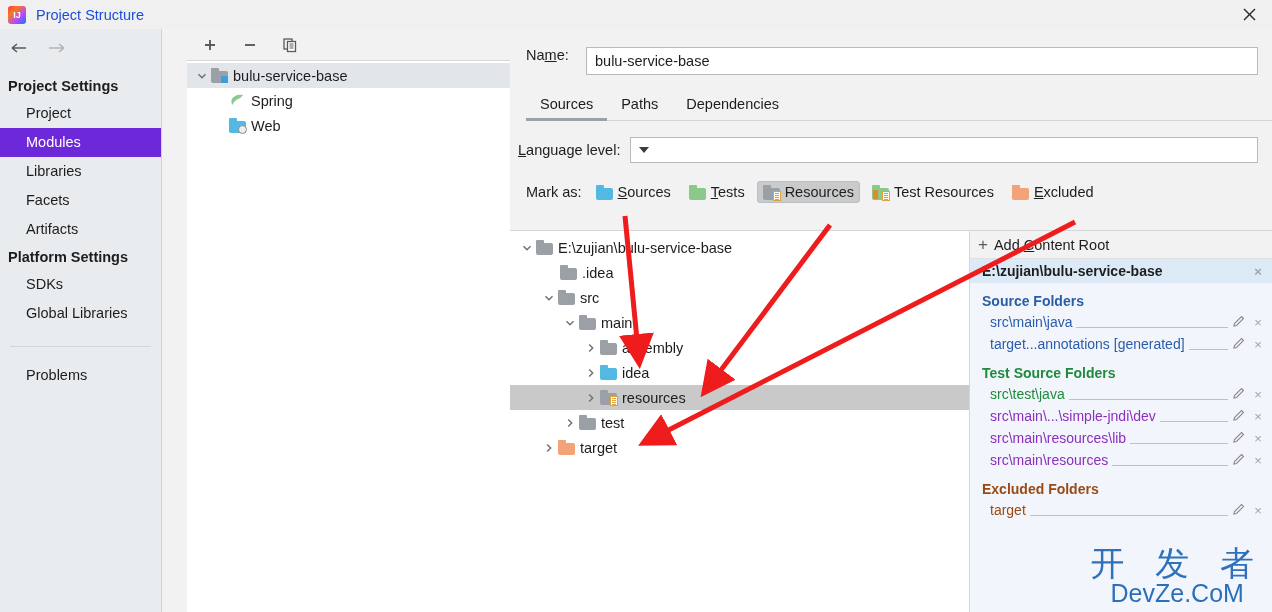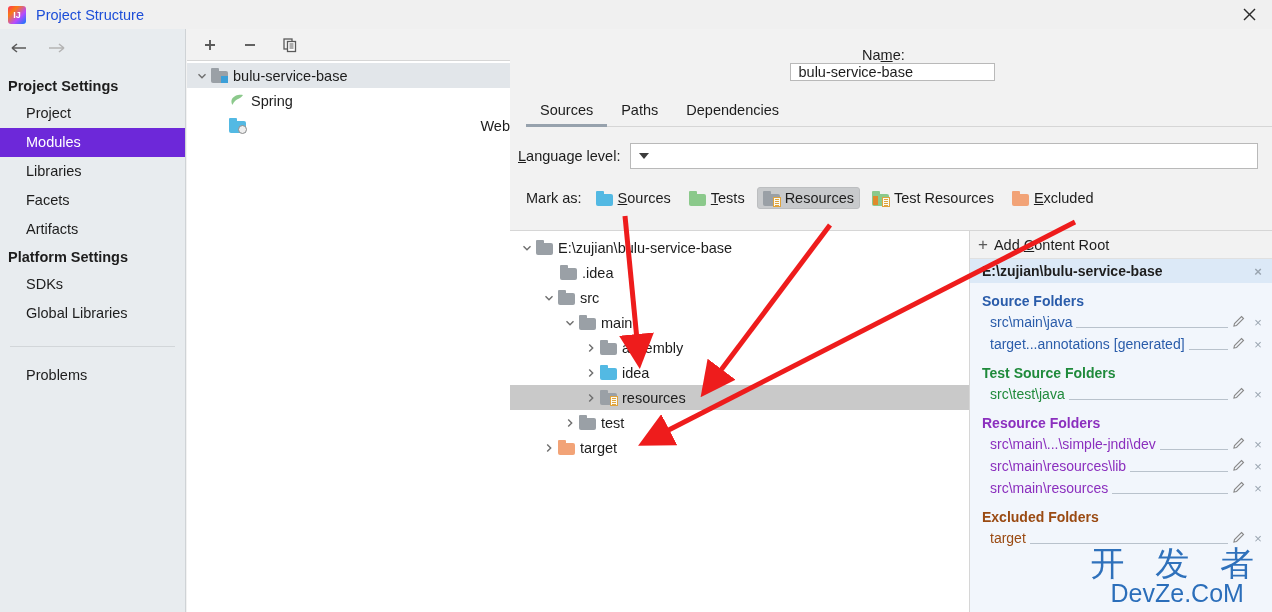--- a/index.html
+++ b/index.html
@@ -38,21 +38,21 @@
     position: absolute; right: 0; top: 0;
     width: 46px; height: 29px;
     display: flex; align-items: center; justify-content: center;
     color: #2b2b2b; font-size: 16px;
   }
   .close-btn svg { display:block; }
 
   
   .sidebar {
     position: absolute; left: 0; top: 29px;
-    width: 186px; height: 583px;
+    width: 162px; height: 583px;
     background: #e8ecef;
     border-right: 1px solid #cfd3d6;
   }
   .nav-arrows {
     height: 38px; display: flex; align-items: center; padding-left: 8px; gap: 12px;
   }
   .nav-arrow { width: 24px; height: 24px; display:flex; align-items:center; justify-content:center; }
   .sidebar-list { padding-top: 6px; }
   .grp-header {
     font-size: 14.5px; font-weight: bold; color: #1d1d1d;
@@ -132,21 +132,21 @@
     width: 17px; height: 15px; position: relative; flex: 0 0 auto;
   }
 
   
   .editor {
     position: absolute; left: 510px; top: 29px;
     width: 762px; height: 583px;
     background: #f2f2f2;
   }
   .name-row {
-    display: flex; align-items: center; padding: 18px 14px 0 16px; flex-direction: column;
+    display: flex; padding: 18px 14px 0 16px;
   }
   .name-label { font-size: 14.5px; color: #1d1d1d; width: 60px; }
   .name-label u { text-decoration: underline; }
   .name-input {
     flex: 1; height: 28px; background: #ffffff;
     border: 1px solid #b9b9b9;
     font-size: 14.5px; color: #1d1d1d;
     padding: 0 8px; line-height: 26px;
     outline: none;
     font-family: "Liberation Sans", sans-serif;
@@ -354,21 +354,21 @@
 
       <div class="mod-row" style="padding-left:42px;">
         <span class="leaf-ico">
           <svg width="17" height="15" viewBox="0 0 17 15">
             <path d="M14 2C11 1 5 2 3 6c-1.5 3 .5 6 .5 6S5 8 8 6.5C11 5 13 4 14 2z" fill="#8cc98c"></path>
           </svg>
         </span>
         <span class="mod-label">Spring</span>
       </div>
 
-      <div class="mod-row" style="padding-left:42px;justify-content:space-between;">
+      <div class="mod-row" style="padding-left:42px;">
         <span class="ico">
           <span class="folder blue"></span>
             <span class="badge-globe"></span>
         </span>
         <span class="mod-label">Web</span>
       </div>
     </div>
   </div>
 
   <div class="editor">
@@ -582,21 +582,20 @@
           <span class="root-path c-green">src\test\java</span>
           <span class="dashline"></span>
           <span class="pencil">
             <svg width="13" height="13" viewBox="0 0 13 13">
                 <path d="M9.5 1.5l2 2-7 7-2.6.6.6-2.6z" fill="none" stroke="#8a8a8a" stroke-width="1.1"></path>
               </svg>
           </span>
           <span class="xmark">×</span>
         </div>
 
-        <div class="sect-title c-purp">Resource Folders</div>
         <div class="root-row">
           <span class="root-path c-purp">src\main\...\simple-jndi\dev</span>
           <span class="dashline"></span>
           <span class="pencil">
             <svg width="13" height="13" viewBox="0 0 13 13">
                 <path d="M9.5 1.5l2 2-7 7-2.6.6.6-2.6z" fill="none" stroke="#8a8a8a" stroke-width="1.1"></path>
               </svg>
           </span>
           <span class="xmark">×</span>
         </div>

